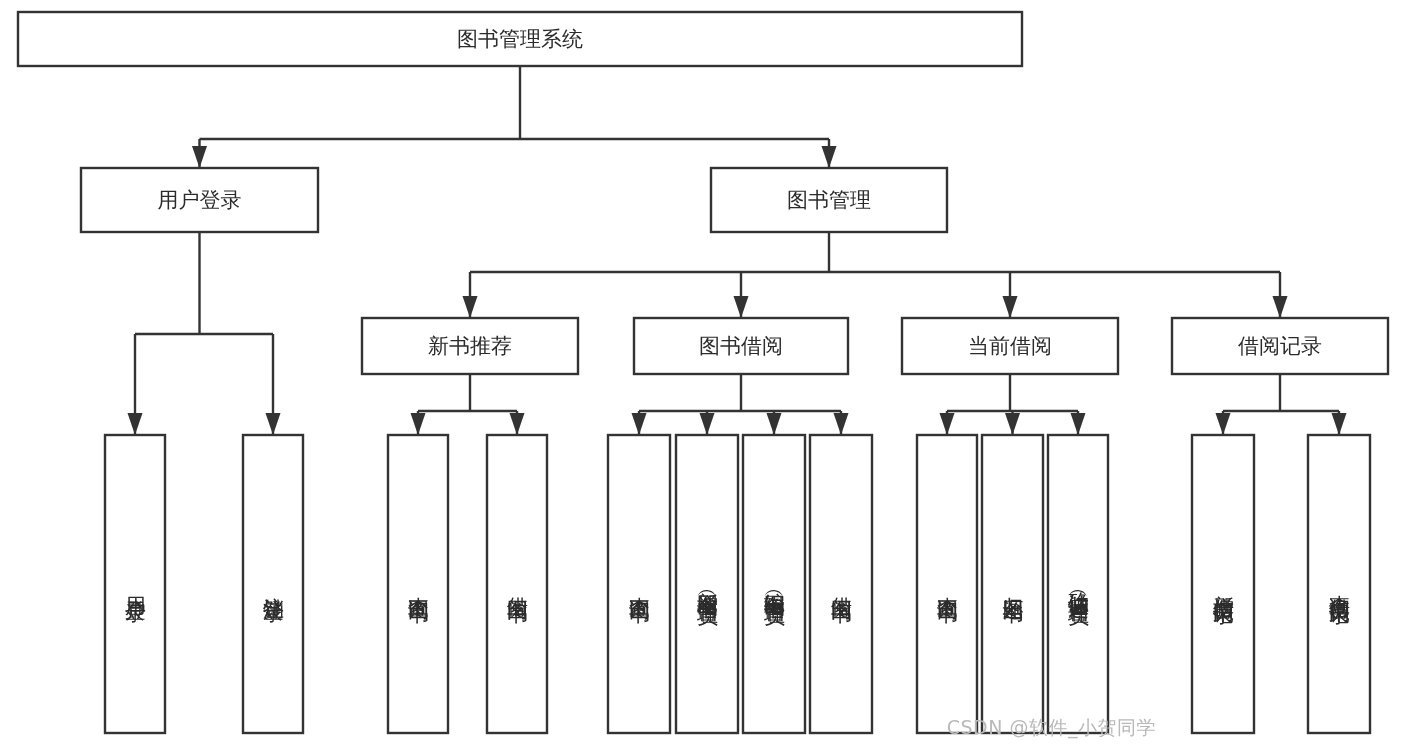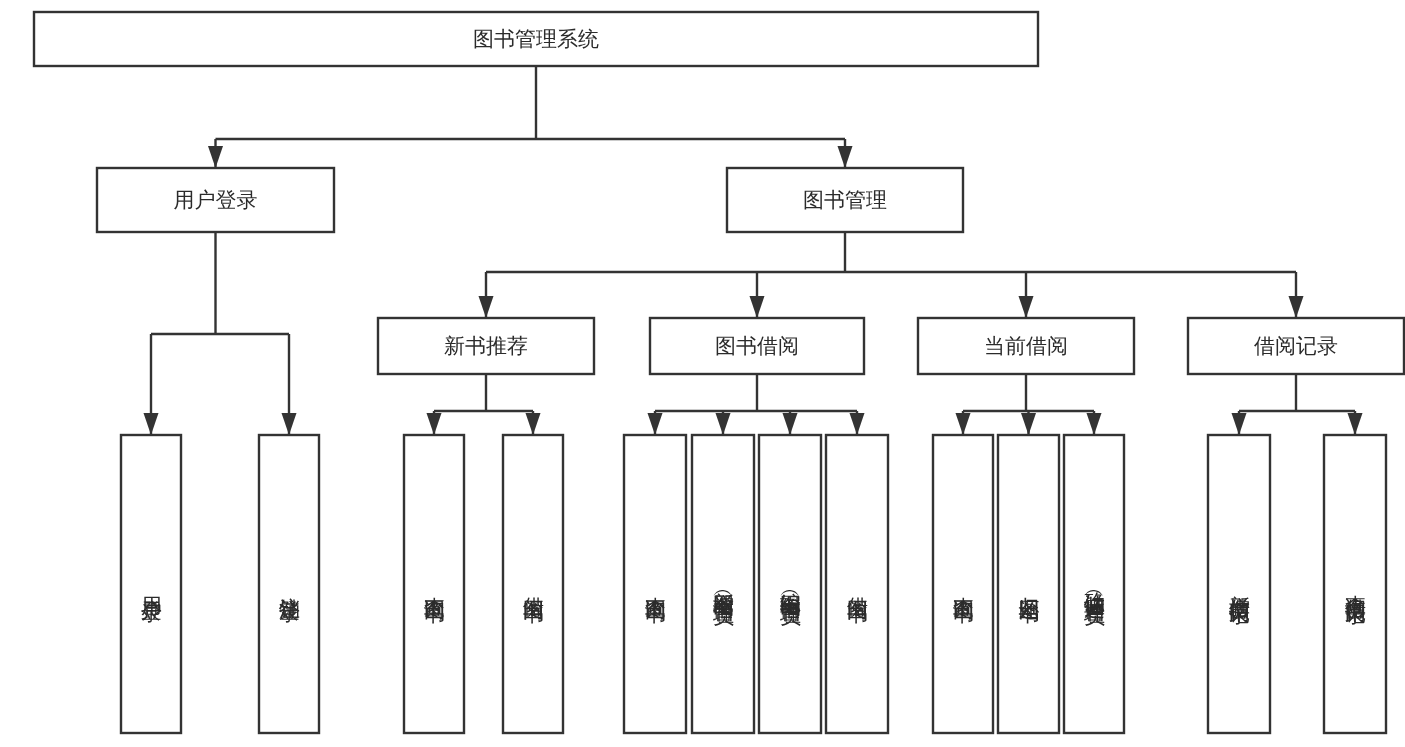--- a/index.html
+++ b/index.html
@@ -12,21 +12,20 @@
     width: 1405px;
     height: 747px;
     overflow: hidden;
     font-family: "DejaVu Sans", "Liberation Sans", sans-serif;
   }
   #diagram-root {
     position: relative;
     width: 1164px;
     height: 747px;
     background: #ffffff;
-    margin-left: 16px;
   }
   svg#diagram-svg {
     position: absolute;
     left: 0;
     top: 0;
     width: 1405px;
     height: 747px;
     display: block;
   }
   .node-box {
@@ -180,14 +179,15 @@
       <div class="leaf-label-v" style="left: 676px; top: 435px; width: 62px; height: 298px;">新增图书（管理员）</div>
       <div class="leaf-label-v" style="left: 743px; top: 435px; width: 62px; height: 298px;">编辑图书（管理员）</div>
       <div class="leaf-label-v" style="left: 810px; top: 435px; width: 62px; height: 298px;">借阅图书</div>
       <div class="leaf-label-v" style="left: 917px; top: 435px; width: 60px; height: 298px;">查询图书</div>
       <div class="leaf-label-v" style="left: 982px; top: 435px; width: 61px; height: 298px;">归还图书</div>
       <div class="leaf-label-v" style="left: 1048px; top: 435px; width: 60px; height: 298px;">确认归还（管理员）</div>
       <div class="leaf-label-v" style="left: 1192px; top: 435px; width: 62px; height: 298px;">新增借阅记录</div>
       <div class="leaf-label-v" style="left: 1308px; top: 435px; width: 62px; height: 298px;">查询借阅记录</div>
     </div>
 
+  <div class="watermark">CSDN @软件_小贺同学</div>
 
 </div>
 
 </body></html>

